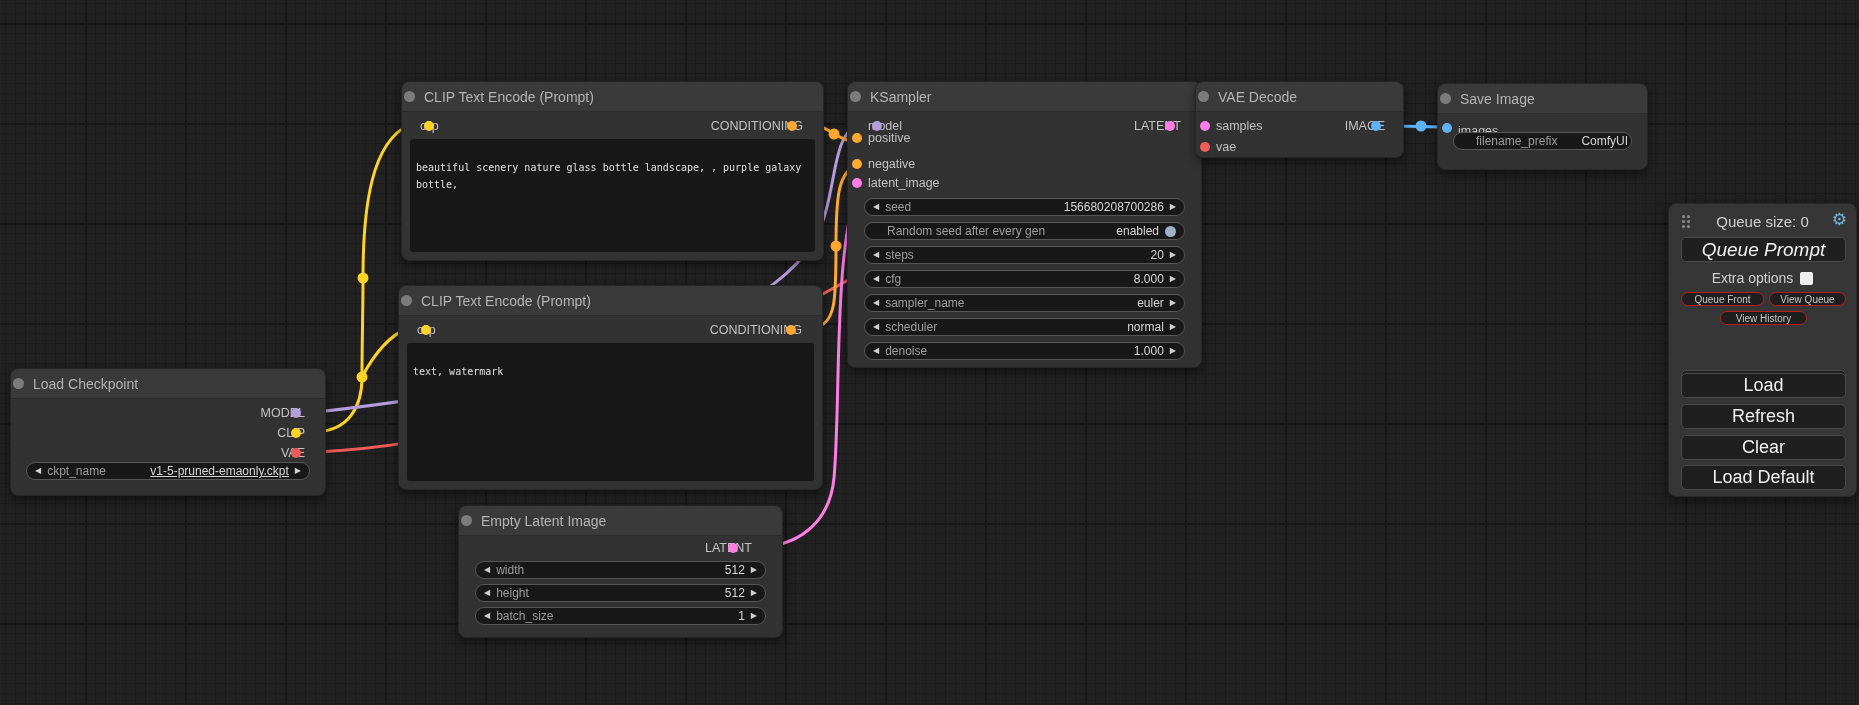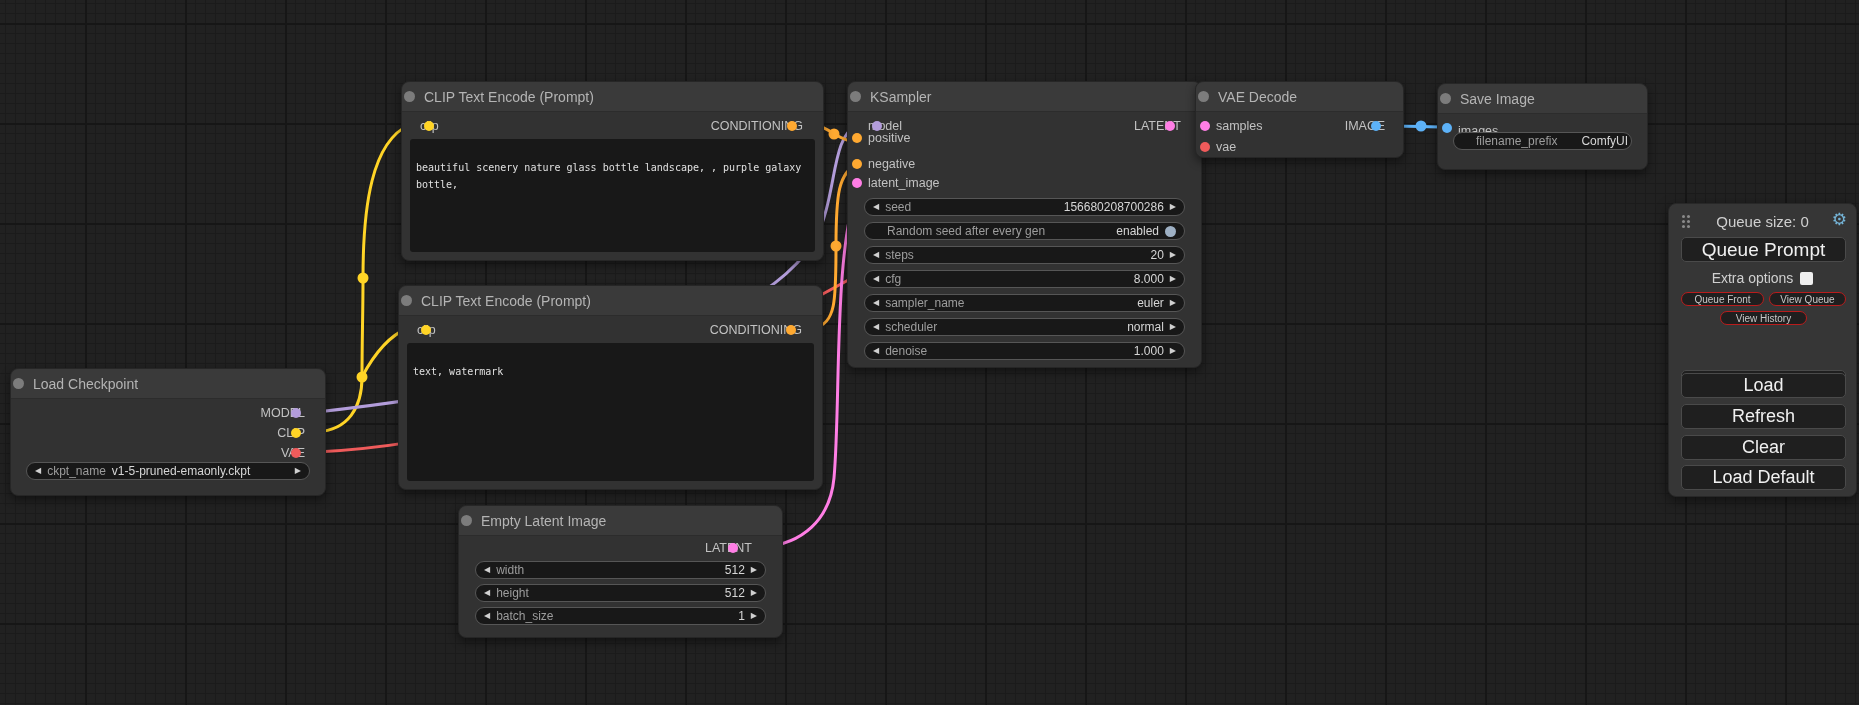--- a/index.html
+++ b/index.html
@@ -114,21 +114,21 @@
     <span class="out-label">CLIP</span>
     <span class="dot c-clip" style="right:4px;"></span>
   </div>
   <div class="row" style="top:74px;left:0;right:20px;justify-content:flex-end;">
     <span class="out-label">VAE</span>
     <span class="dot c-vae" style="right:4px;"></span>
   </div>
   <div class="pill" style="top:93px;left:15px;right:15px;">
     <span class="arrow">◀</span>
     <span class="w-label">ckpt_name</span>
-    <span class="w-value" style="text-align:left;">v1-5-pruned-emaonly.ckpt</span>
+    <span class="w-value" style="text-align:right;text-decoration:underline;">v1-5-pruned-emaonly.ckpt</span>
     <span class="arrow">▶</span>
   </div>
 </div>
 
 <div class="node" style="left:401px;top:81px;width:423px;height:180px;">
   <div class="node-header">
     <span class="collapse-dot"></span>
     <span>CLIP Text Encode (Prompt)</span>
   </div>
   <div class="row" style="top:34px;left:18px;right:20px;">
@@ -281,21 +281,21 @@
     <span class="w-value" style="padding-right:14px;margin-left:18px;">ComfyUI</span>
   </div>
 </div>
 
 <div id="queue-panel">
   <div class="qp-titlerow">
     <span class="drag-dots"></span>
     <span class="qp-title">Queue size: 0</span>
     <span class="gear">⚙</span>
   </div>
-  <div class="btn-big" style="top:33px;font-size:19px;">Queue Prompt</div>
+  <div class="btn-big" style="top:33px;font-size:19px;font-style:italic;">Queue Prompt</div>
   <div class="extra-row">
     <span>Extra options</span>
     <span class="checkbox"></span>
   </div>
   <div class="btn-small" style="top:88px;left:12px;width:83px;">Queue Front</div>
   <div class="btn-small" style="top:88px;left:100px;width:77px;">View Queue</div>
   <div class="btn-small" style="top:107px;left:51px;width:87px;">View History</div>
   <div class="btn-big" style="top:138px;margin-top:28px;">Save</div>
   <div class="btn-big" style="top:169px;">Load</div>
   <div class="btn-big" style="top:200px;">Refresh</div>

